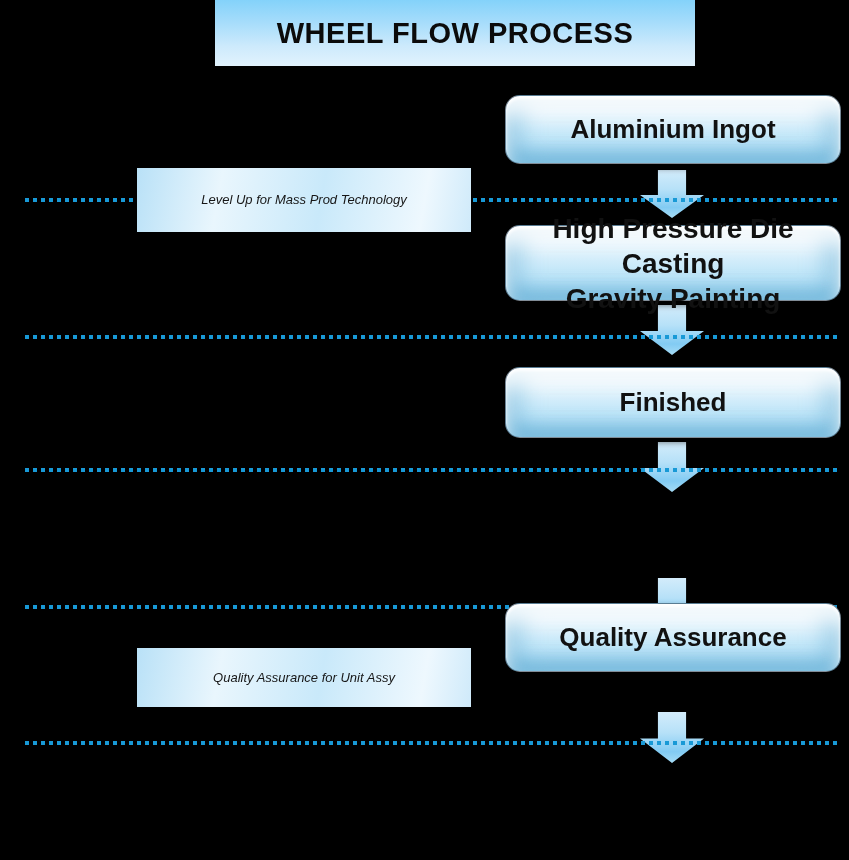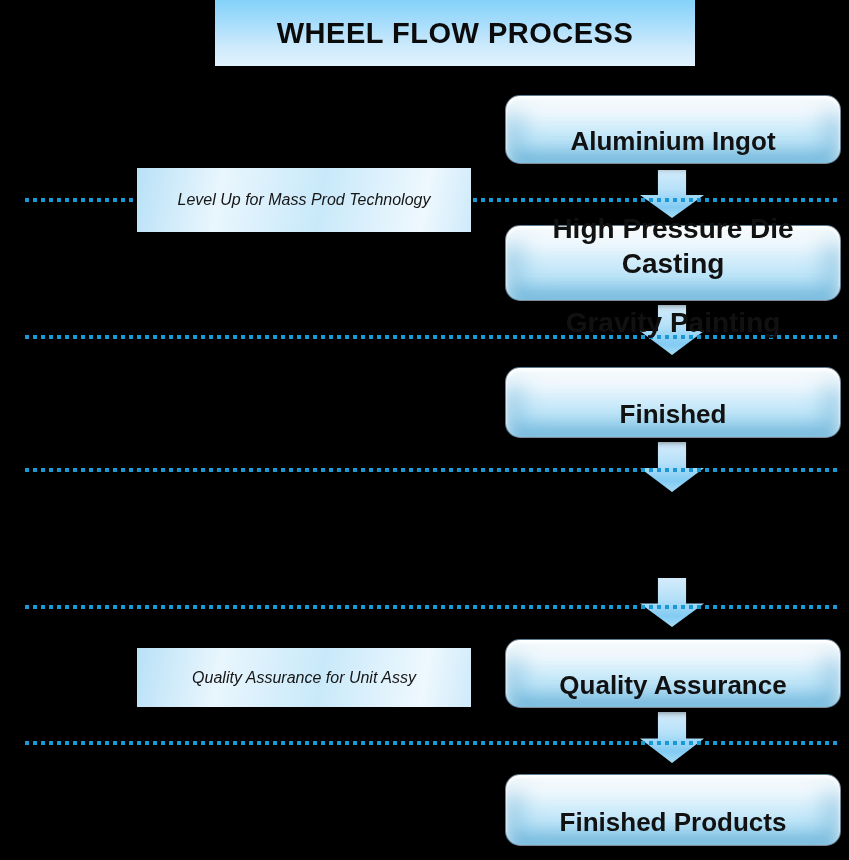--- a/index.html
+++ b/index.html
@@ -30,32 +30,32 @@
       inset 0 16px 18px rgba(255,255,255,.85),
       inset 16px 0 22px rgba(120,185,220,.55),
       inset -16px 0 22px rgba(120,185,220,.55),
       inset 0 -12px 16px rgba(105,175,212,.60),
       2px 4px 6px rgba(0,0,0,.55);
     border:1px solid rgba(25,45,65,.55);
     display:flex;flex-direction:column;align-items:center;justify-content:center;
     z-index:4;
   }
   .step-label{
-    font-weight:bold;color:#111;font-size:26px;line-height:1.25;text-align:center;margin-top:24px;
+    font-weight:bold;color:#111;font-size:26px;line-height:1.25;text-align:center;
   }
   .step-label.small{font-size:28px;}
   
   .note-box{
     position:absolute;left:137px;width:334px;
     background:linear-gradient(100deg,#b9e1f7 0%,#e9f6fd 25%,#c9e9fa 55%,#eef8fe 85%,#cfeafa 100%);
     display:flex;flex-direction:column;align-items:center;justify-content:center;
     z-index:3;
   }
   .note-line{
-    font-style:italic;color:#161616;font-size:16px;line-height:1.35;text-align:center;
+    font-style:italic;color:#161616;font-size:13px;line-height:1.35;text-align:center;
   }
   
   .dotted-line{
     position:absolute;left:25px;width:813px;height:4px;z-index:2;
     background-image:repeating-linear-gradient(90deg,var(--dot,#1899d6) 0 4.5px,transparent 4.5px 8px);
   }
   
   .down-arrow{
     position:absolute;left:640px;width:64px;z-index:1;
     background:linear-gradient(180deg,#d3ecfb 0%,#b7e1f8 40%,#82cbf3 78%,#a6dcf6 100%);
@@ -90,27 +90,24 @@
   <div class="step-box" style="top:225px;height:74px">
     <div class="step-label small">High Pressure Die Casting</div>
     <div class="step-label small">Gravity Painting</div>
   </div>
 
   <div class="step-box" style="top:367px;height:69px">
     <div class="step-label">Finished</div>
   </div>
 
 
-  <div class="step-box" style="top:639px;height:67px">
+  <div class="step-box" style="top:603px;height:67px">
     <div class="step-label">Quality Assurance</div>
   </div>
 
-  <div class="step-box" style="top:774px;height:70px">
-    <div class="step-label">Finished Products</div>
-  </div>
 
   <div class="note-box" style="top:168px;height:64px">
     <div class="note-line">Level Up for Mass Prod Technology</div>
   </div>
 
   <div class="note-box" style="top:648px;height:59px">
     <div class="note-line">Quality Assurance for Unit Assy</div>
   </div>
 
 </div>

